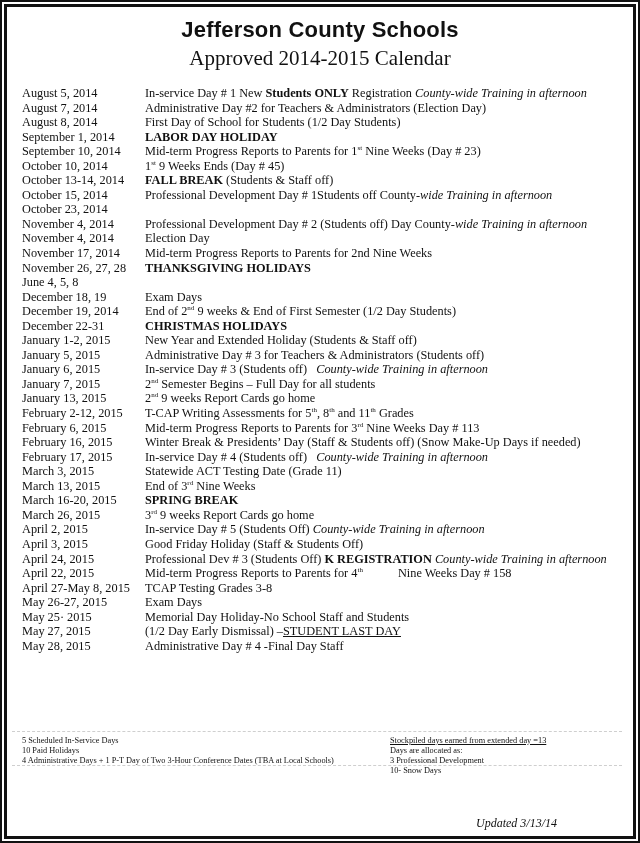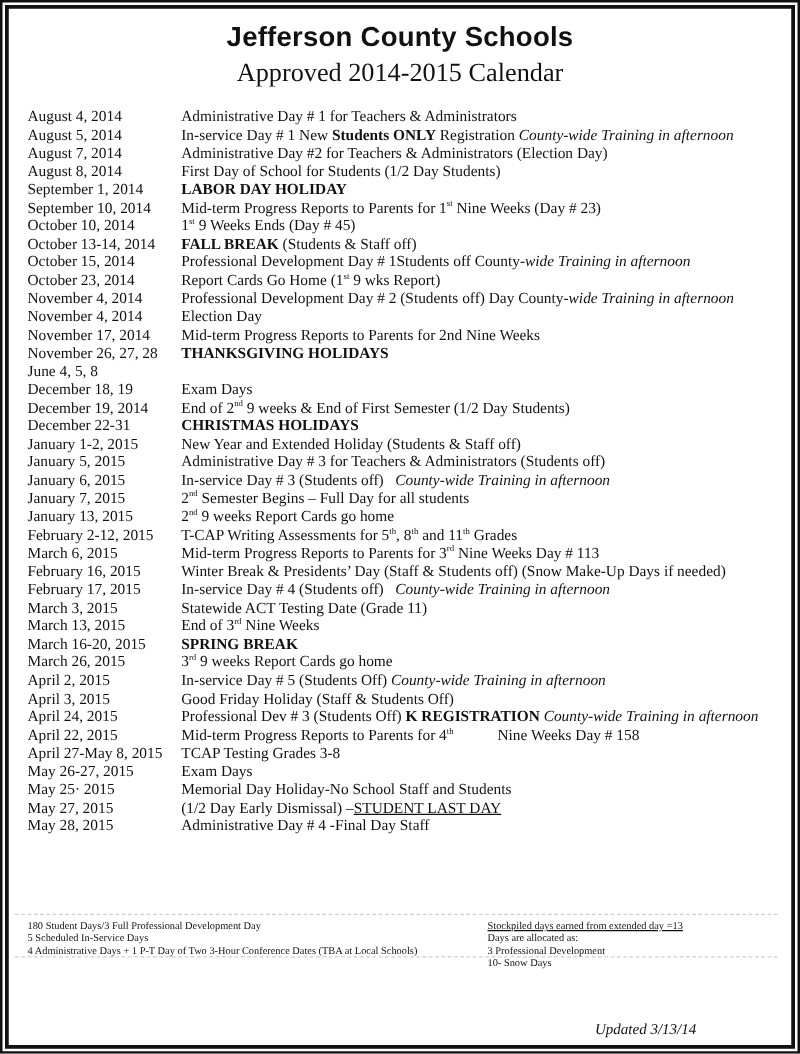--- a/index.html
+++ b/index.html
@@ -27,24 +27,20 @@
 <body>
 
 <div class="frame-outer"></div>
 <div class="frame-inner"></div>
 
 <div class="title">Jefferson County Schools</div>
 <div class="subtitle">Approved 2014-2015 Calendar</div>
 
 <div class="events" id="events">
     <div class="row">
-      <div class="date">August 4, 2014</div>
-      <div class="desc"><span style="white-space: pre;">Administrative Day # 1 for Teachers &amp; Administrators</span></div>
-    </div>
-    <div class="row">
       <div class="date">August 5, 2014</div>
       <div class="desc"><span style="white-space: pre;">In-service Day # 1 New </span><span class="b" style="white-space: pre;">Students ONLY</span><span style="white-space: pre;"> Registration </span><span class="i" style="white-space: pre;">County-wide Training in afternoon</span></div>
     </div>
     <div class="row">
       <div class="date">August 7, 2014</div>
       <div class="desc"><span style="white-space: pre;">Administrative Day #2 for Teachers &amp; Administrators (Election Day)</span></div>
     </div>
     <div class="row">
       <div class="date">August 8, 2014</div>
       <div class="desc"><span style="white-space: pre;">First Day of School for Students (1/2 Day Students)</span></div>
@@ -64,21 +60,20 @@
     <div class="row">
       <div class="date">October 13-14, 2014</div>
       <div class="desc"><span class="b" style="white-space: pre;">FALL BREAK</span><span style="white-space: pre;"> (Students &amp; Staff off)</span></div>
     </div>
     <div class="row">
       <div class="date">October 15, 2014</div>
       <div class="desc"><span style="white-space: pre;">Professional Development Day # 1Students off County-</span><span class="i" style="white-space: pre;">wide Training in afternoon</span></div>
     </div>
     <div class="row">
       <div class="date">October 23, 2014</div>
-      <div class="desc"><span style="white-space: pre;">Report Cards Go Home (1</span><sup style="white-space: pre;">st</sup><span style="white-space: pre;"> 9 wks Report)</span></div>
     </div>
     <div class="row">
       <div class="date">November 4, 2014</div>
       <div class="desc"><span style="white-space: pre;">Professional Development Day # 2 (Students off) Day County-</span><span class="i" style="white-space: pre;">wide Training in afternoon</span></div>
     </div>
     <div class="row">
       <div class="date">November 4, 2014</div>
       <div class="desc"><span style="white-space: pre;">Election Day</span></div>
     </div>
     <div class="row">
@@ -122,21 +117,21 @@
     </div>
     <div class="row">
       <div class="date">January 13, 2015</div>
       <div class="desc"><span style="white-space: pre;">2</span><sup style="white-space: pre;">nd</sup><span style="white-space: pre;"> 9 weeks Report Cards go home</span></div>
     </div>
     <div class="row">
       <div class="date">February 2-12, 2015</div>
       <div class="desc"><span style="white-space: pre;">T-CAP Writing Assessments for 5</span><sup style="white-space: pre;">th</sup><span style="white-space: pre;">, 8</span><sup style="white-space: pre;">th</sup><span style="white-space: pre;"> and 11</span><sup style="white-space: pre;">th</sup><span style="white-space: pre;"> Grades</span></div>
     </div>
     <div class="row">
-      <div class="date">March 6, 2015</div>
+      <div class="date">February 6, 2015</div>
       <div class="desc"><span style="white-space: pre;">Mid-term Progress Reports to Parents for 3</span><sup style="white-space: pre;">rd</sup><span style="white-space: pre;"> Nine Weeks Day # 113</span></div>
     </div>
     <div class="row">
       <div class="date">February 16, 2015</div>
       <div class="desc"><span style="white-space: pre;">Winter Break &amp; Presidents’ Day (Staff &amp; Students off) (Snow Make-Up Days if needed)</span></div>
     </div>
     <div class="row">
       <div class="date">February 17, 2015</div>
       <div class="desc"><span style="white-space: pre;">In-service Day # 4 (Students off)   </span><span class="i" style="white-space: pre;">County-wide Training in afternoon</span></div>
     </div>
@@ -189,22 +184,22 @@
       <div class="desc"><span style="white-space: pre;">(1/2 Day Early Dismissal) –</span><span class="u" style="white-space: pre;">STUDENT LAST DAY</span></div>
     </div>
     <div class="row">
       <div class="date">May 28, 2015</div>
       <div class="desc"><span style="white-space: pre; text-align: right;">Administrative Day # 4 -Final Day Staff</span></div>
     </div>
   </div>
 
 <div class="summary">
   <div class="col left">
-    <div>180 Student Days/3 Full Professional Development Day</div>
     <div>5 Scheduled In-Service Days</div>
+    <div>10 Paid Holidays</div>
     <div>4 Administrative Days + 1 P-T Day of Two 3-Hour Conference Dates (TBA at Local Schools)</div>
   </div>
   <div class="col right">
     <div class="u">Stockpiled days earned from extended day =13</div>
     <div>Days are allocated as:</div>
     <div>3 Professional Development</div>
     <div>10- Snow Days</div>
   </div>
 </div>
 

